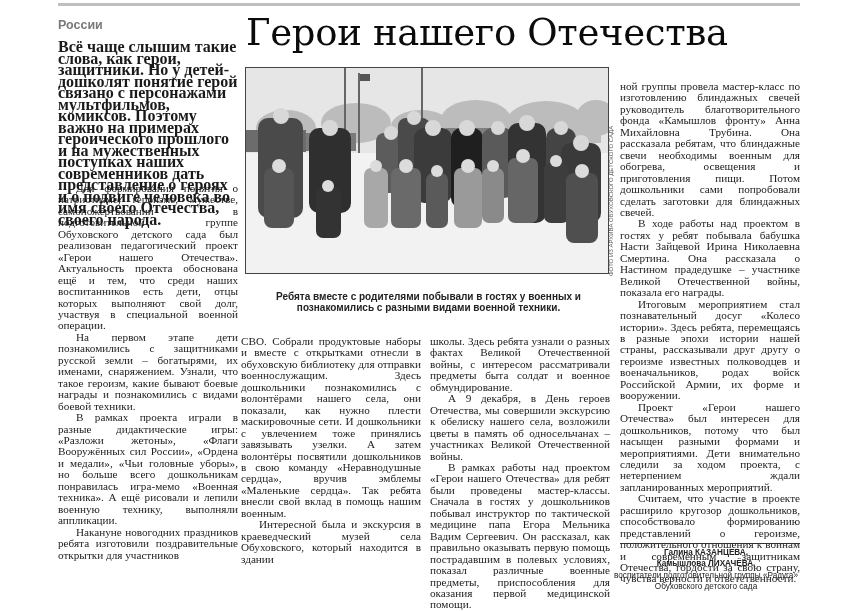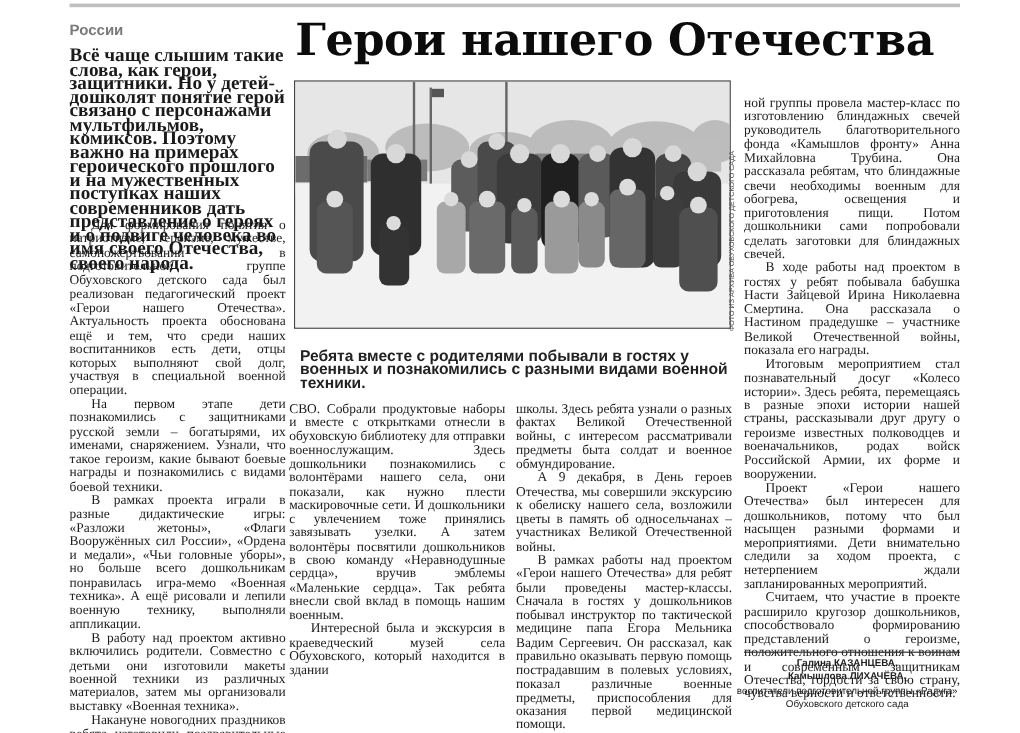--- a/index.html
+++ b/index.html
@@ -14,21 +14,21 @@
     font-family: "Liberation Sans", "DejaVu Sans", sans-serif;
     font-size: 12.5px; font-weight: bold; color: #7a7a7a;
   }
   .lead {
     position: absolute; left: 58px; top: 41px; width: 180px;
     font-family: "Liberation Serif", serif; font-weight: bold;
     font-size: 16px; line-height: 11.5px; color: #1a1a1a;
   }
   .headline {
     position: absolute; left: 246px; top: 13px; width: 560px;
-    font-family: "DejaVu Serif", serif; font-weight: bold;
+    font-family: "DejaVu Serif", serif; font-weight: normal;
     font-size: 37px; line-height: 40px; color: #0b0b0b; letter-spacing: -0.3px;
     white-space: nowrap;
   }
   .col {
     position: absolute; width: 180px;
     font-family: "Liberation Serif", serif;
     font-size: 11.2px; line-height: 11.45px; color: #1c1c1c;
     text-align: justify; hyphens: manual;
   }
   .col p { margin: 0; text-indent: 18px; }
@@ -45,21 +45,21 @@
   .photo svg { display: block; }
   .photo-credit {
     position: absolute; left: 608px; top: 66px; width: 10px; height: 210px;
     font-family: "Liberation Sans", sans-serif; font-size: 6px; color: #555;
     writing-mode: vertical-rl; transform: rotate(180deg); white-space: nowrap;
     text-align: left;
   }
   .caption {
     position: absolute; left: 250px; top: 291px; width: 357px;
     font-family: "Liberation Sans", sans-serif; font-weight: bold;
-    font-size: 13px; line-height: 11px; text-align: left; color: #222;
+    font-size: 10px; line-height: 11px; text-align: center; color: #222;
   }
   .sig-rule { position: absolute; left: 620px; top: 543px; width: 180px; height: 1px; background: #333; }
   .signature {
     position: absolute; left: 612px; top: 547px; width: 188px;
     font-family: "Liberation Sans", sans-serif; font-size: 8.2px; line-height: 11.3px;
     text-align: center; color: #222;
   }
   .signature .name { font-weight: bold; }
 </style>
 </head>
@@ -153,21 +153,20 @@
 </div>
 
 <div class="photo-credit">ФОТО ИЗ АРХИВА ОБУХОВСКОГО ДЕТСКОГО САДА</div>
 
 <div class="caption">Ребята вместе с родителями побывали в гостях у военных и познакомились с разными видами военной техники.</div>
 
 <div class="col" id="col1">
   <p>Для формирования понятия о патриотизме, героизме, мужестве, самопожертвовании в подготовительной группе Обуховского детского сада был реализован педагогический проект «Герои нашего Отечества». Актуальность проекта обоснована ещё и тем, что среди наших воспитанников есть дети, отцы которых выполняют свой долг, участвуя в специальной военной операции.</p>
   <p>На первом этапе дети познакомились с защитниками русской земли – богатырями, их именами, снаряжением. Узнали, что такое героизм, какие бывают боевые награды и познакомились с видами боевой техники.</p>
   <p>В рамках проекта играли в разные дидактические игры: «Разложи жетоны», «Флаги Вооружённых сил России», «Ордена и медали», «Чьи головные уборы», но больше всего дошкольникам понравилась игра-мемо «Военная техника». А ещё рисовали и лепили военную технику, выполняли аппликации.</p>
-  <p>В работу над проектом активно включились родители. Совместно с детьми они изготовили макеты военной техники из различных материалов, затем мы организовали выставку «Военная техника».</p>
   <p>Накануне новогодних праздников ребята изготовили поздравительные открытки для участников</p>
 </div>
 
 <div class="col" id="col2">
   <p class="noindent">СВО. Собрали продуктовые наборы и вместе с открытками отнесли в обуховскую библиотеку для отправки военнослужащим. Здесь дошкольники познакомились с волонтёрами нашего села, они показали, как нужно плести маскировочные сети. И дошкольники с увлечением тоже принялись завязывать узелки. А затем волонтёры посвятили дошкольников в свою команду «Неравнодушные сердца», вручив эмблемы «Маленькие сердца». Так ребята внесли свой вклад в помощь нашим военным.</p>
   <p>Интересной была и экскурсия в краеведческий музей села Обуховского, который находится в здании</p>
 </div>
 
 <div class="col" id="col3">
   <p class="noindent">школы. Здесь ребята узнали о разных фактах Великой Отечественной войны, с интересом рассматривали предметы быта солдат и военное обмундирование.</p>

